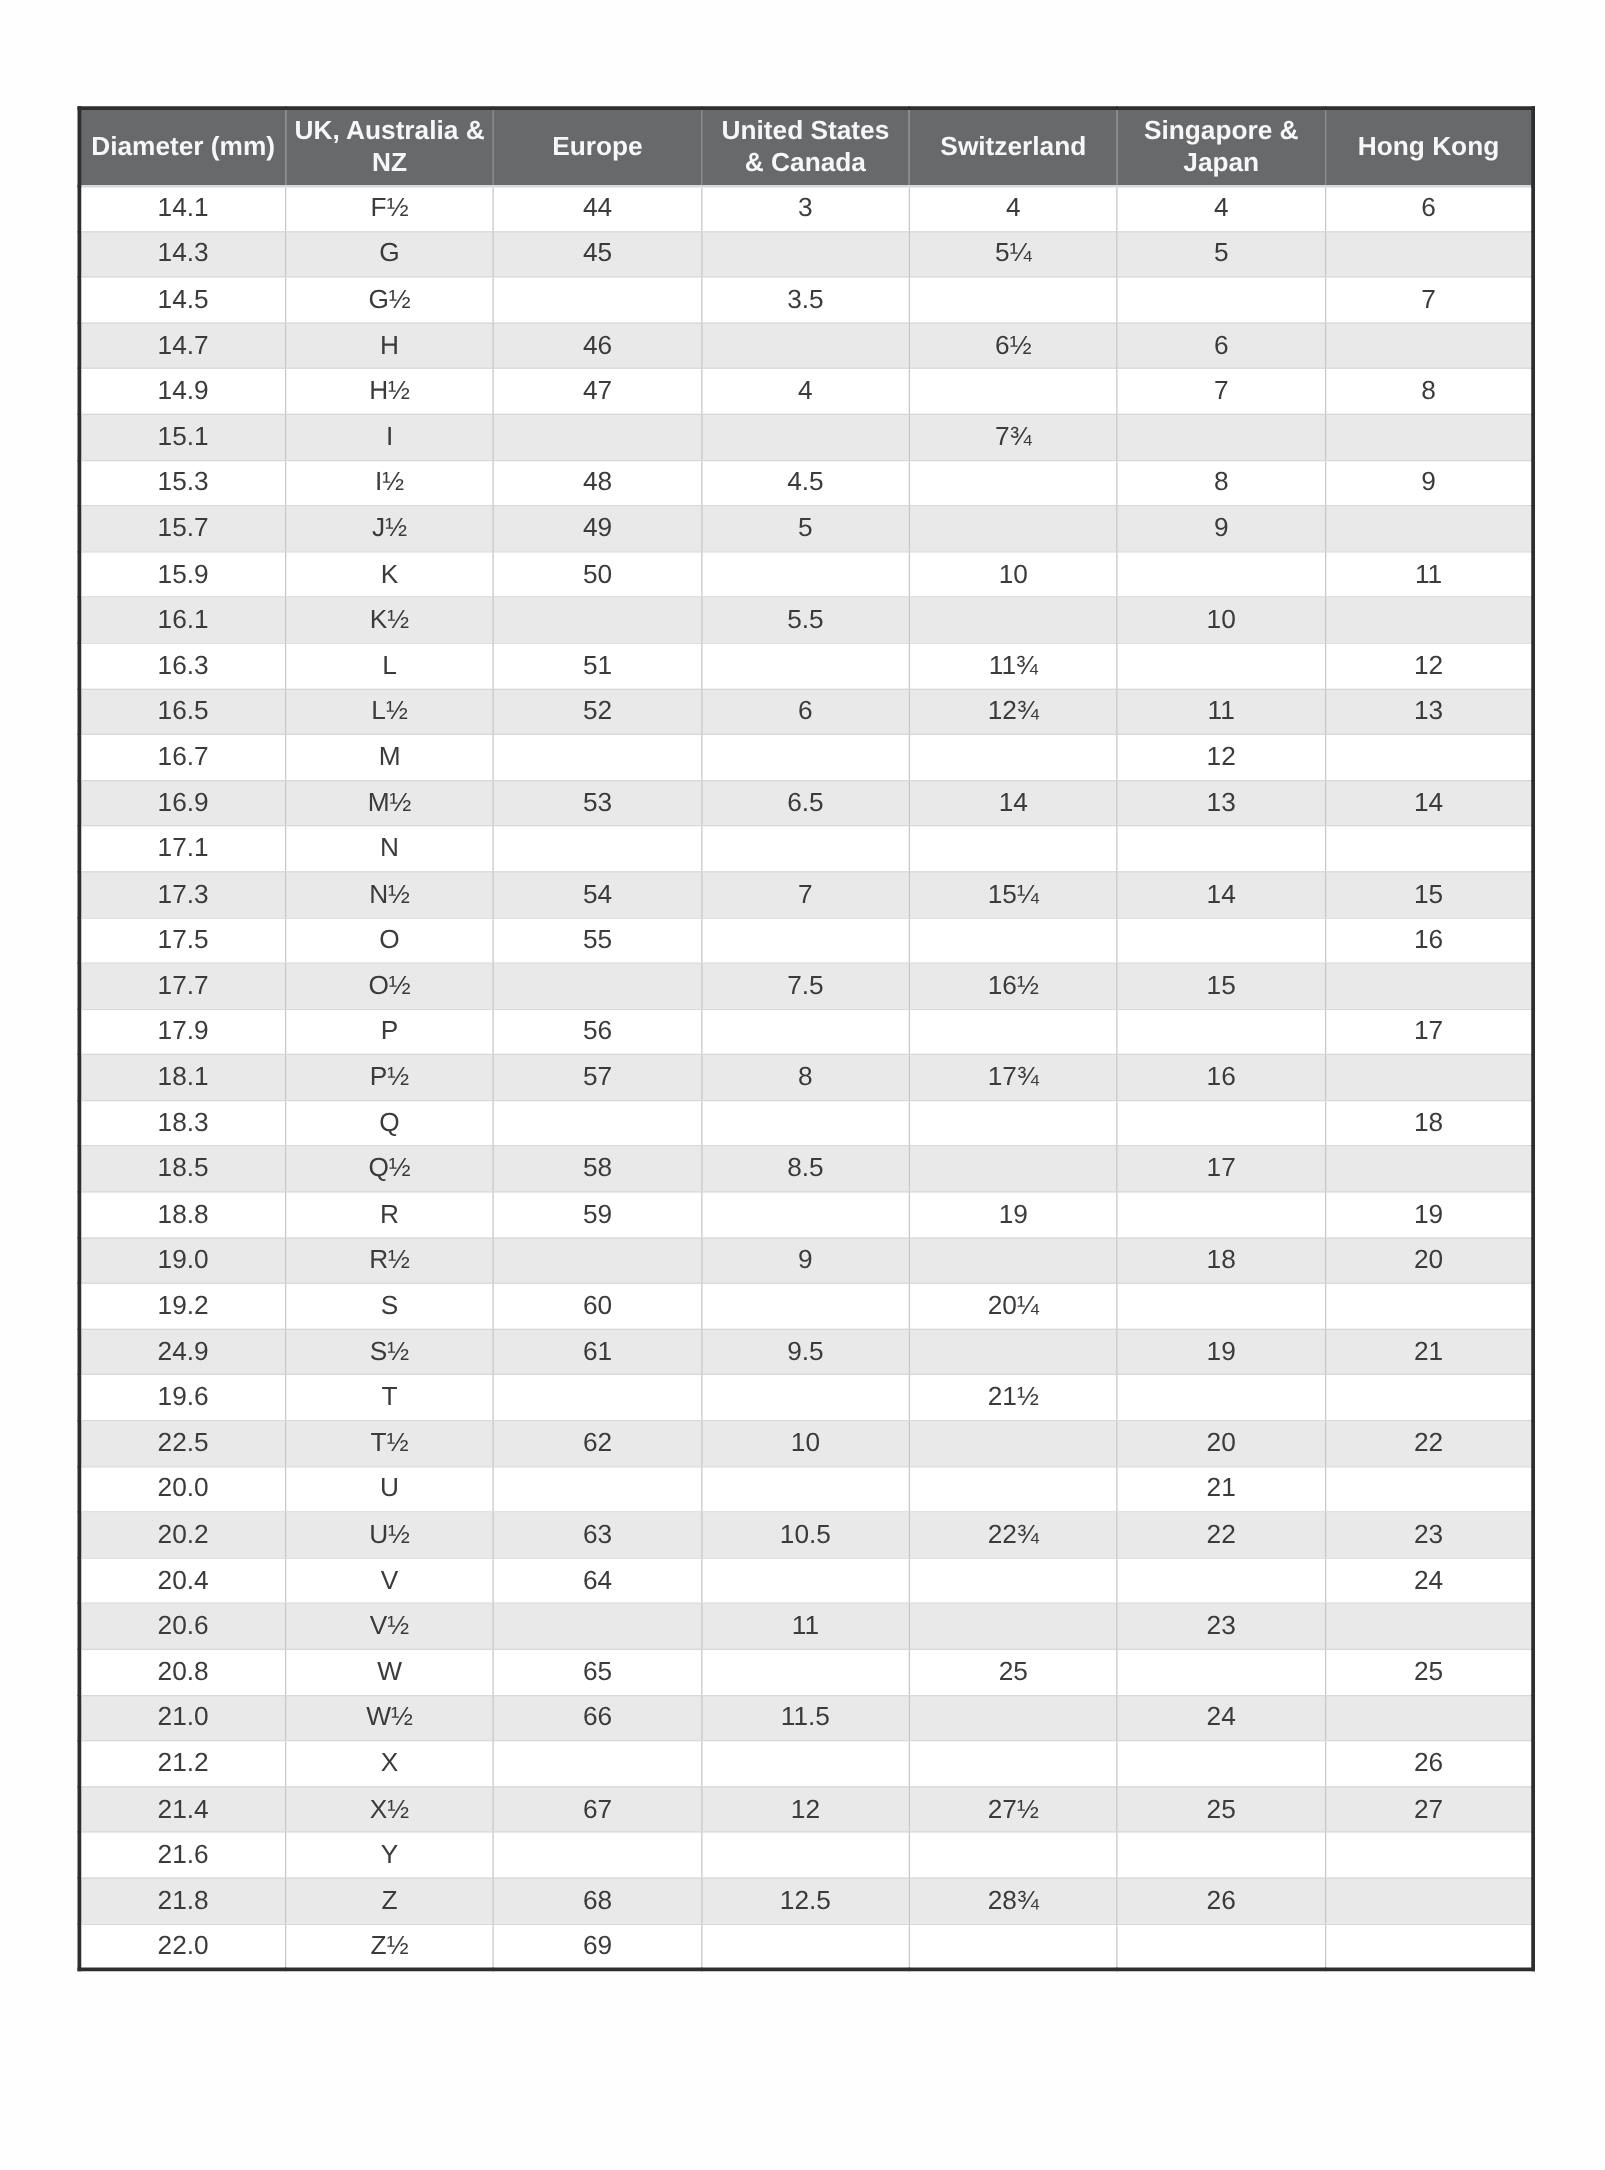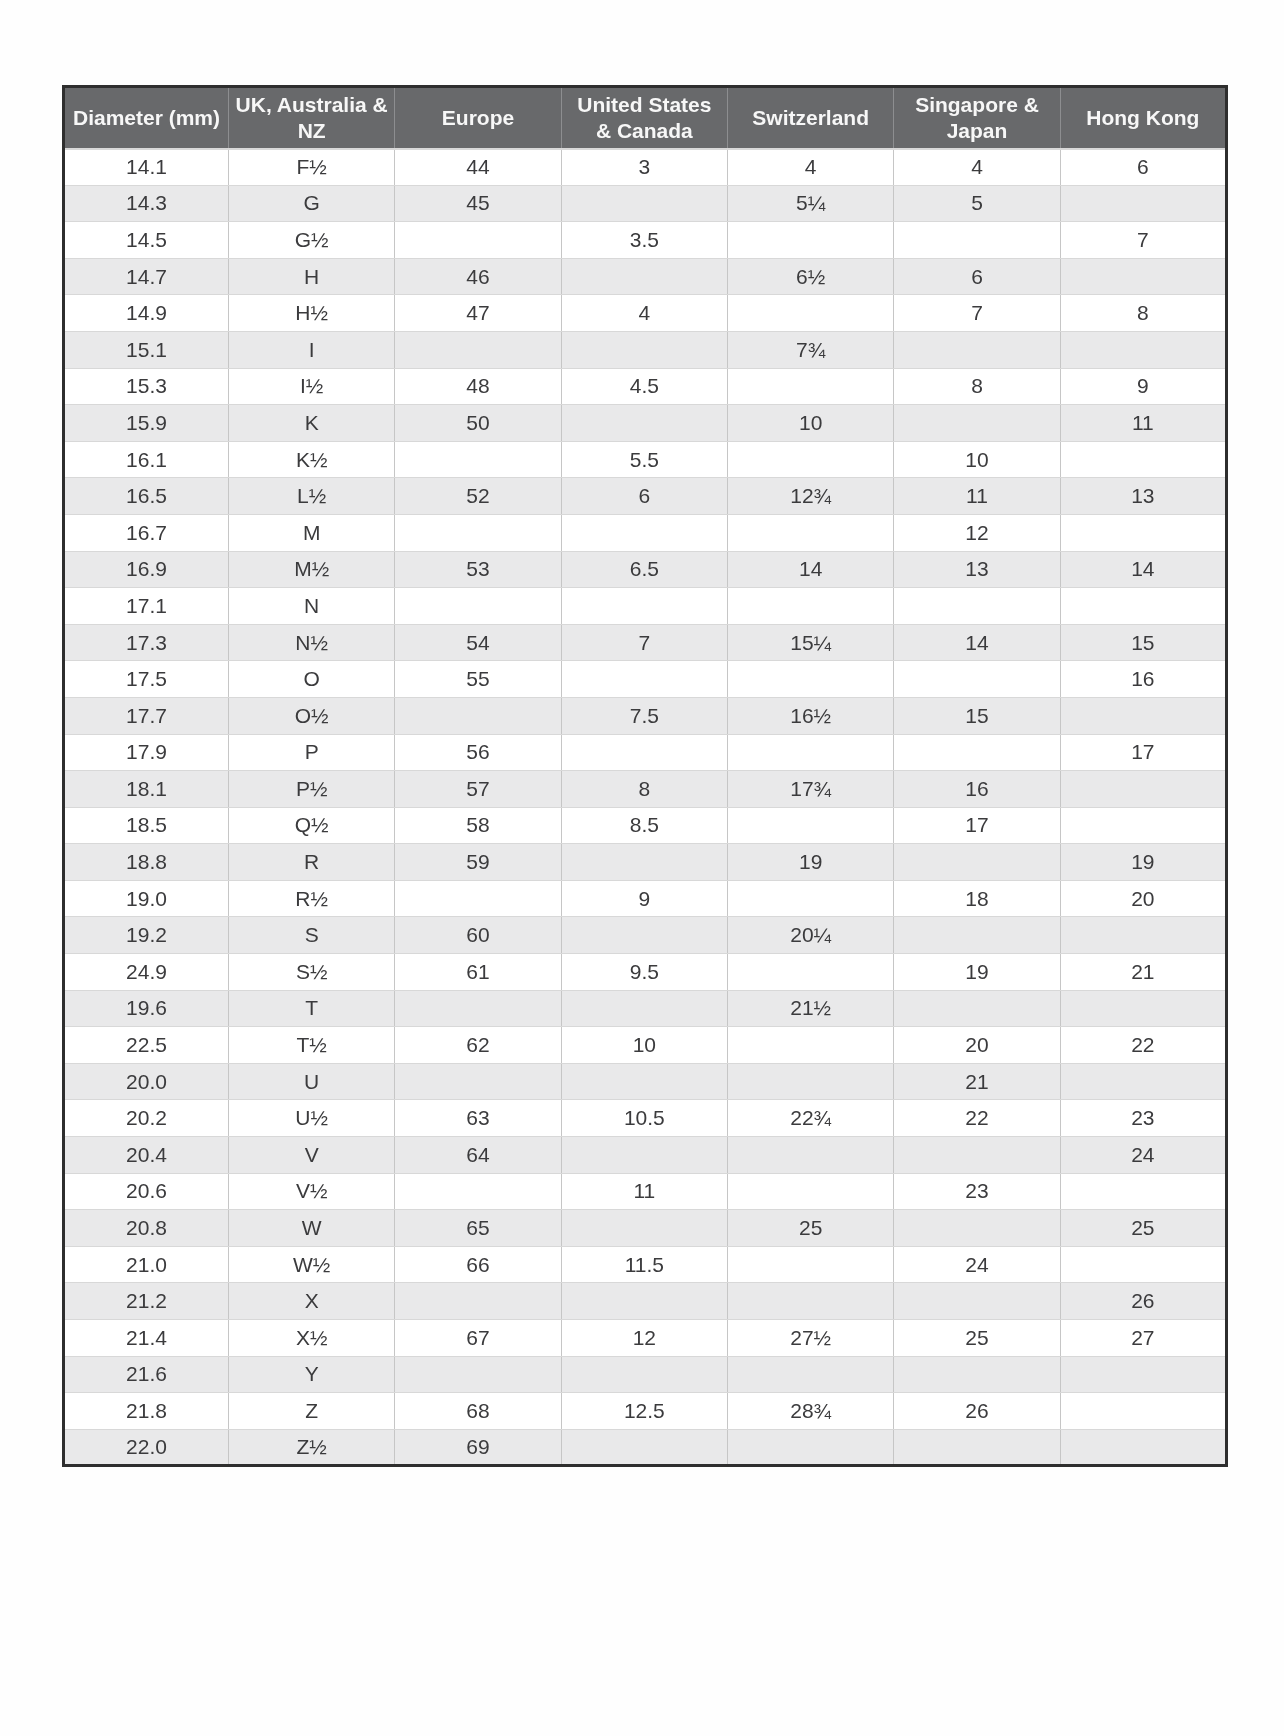--- a/index.html
+++ b/index.html
@@ -137,36 +137,54 @@
         <tr>
           <td>15.3</td>
           <td>I½</td>
           <td>48</td>
           <td>4.5</td>
           <td></td>
           <td>8</td>
           <td>9</td>
         </tr>
         <tr>
+          <td>15.7</td>
+          <td>J½</td>
+          <td>49</td>
+          <td>5</td>
+          <td></td>
+          <td>9</td>
+          <td></td>
+        </tr>
+        <tr>
           <td>15.9</td>
           <td>K</td>
           <td>50</td>
           <td></td>
           <td>10</td>
           <td></td>
           <td>11</td>
         </tr>
         <tr>
           <td>16.1</td>
           <td>K½</td>
           <td></td>
           <td>5.5</td>
           <td></td>
           <td>10</td>
           <td></td>
+        </tr>
+        <tr>
+          <td>16.3</td>
+          <td>L</td>
+          <td>51</td>
+          <td></td>
+          <td>11¾</td>
+          <td></td>
+          <td>12</td>
         </tr>
         <tr>
           <td>16.5</td>
           <td>L½</td>
           <td>52</td>
           <td>6</td>
           <td>12¾</td>
           <td>11</td>
           <td>13</td>
         </tr>
@@ -236,20 +254,29 @@
         <tr>
           <td>18.1</td>
           <td>P½</td>
           <td>57</td>
           <td>8</td>
           <td>17¾</td>
           <td>16</td>
           <td></td>
         </tr>
         <tr>
+          <td>18.3</td>
+          <td>Q</td>
+          <td></td>
+          <td></td>
+          <td></td>
+          <td></td>
+          <td>18</td>
+        </tr>
+        <tr>
           <td>18.5</td>
           <td>Q½</td>
           <td>58</td>
           <td>8.5</td>
           <td></td>
           <td>17</td>
           <td></td>
         </tr>
         <tr>
           <td>18.8</td>

